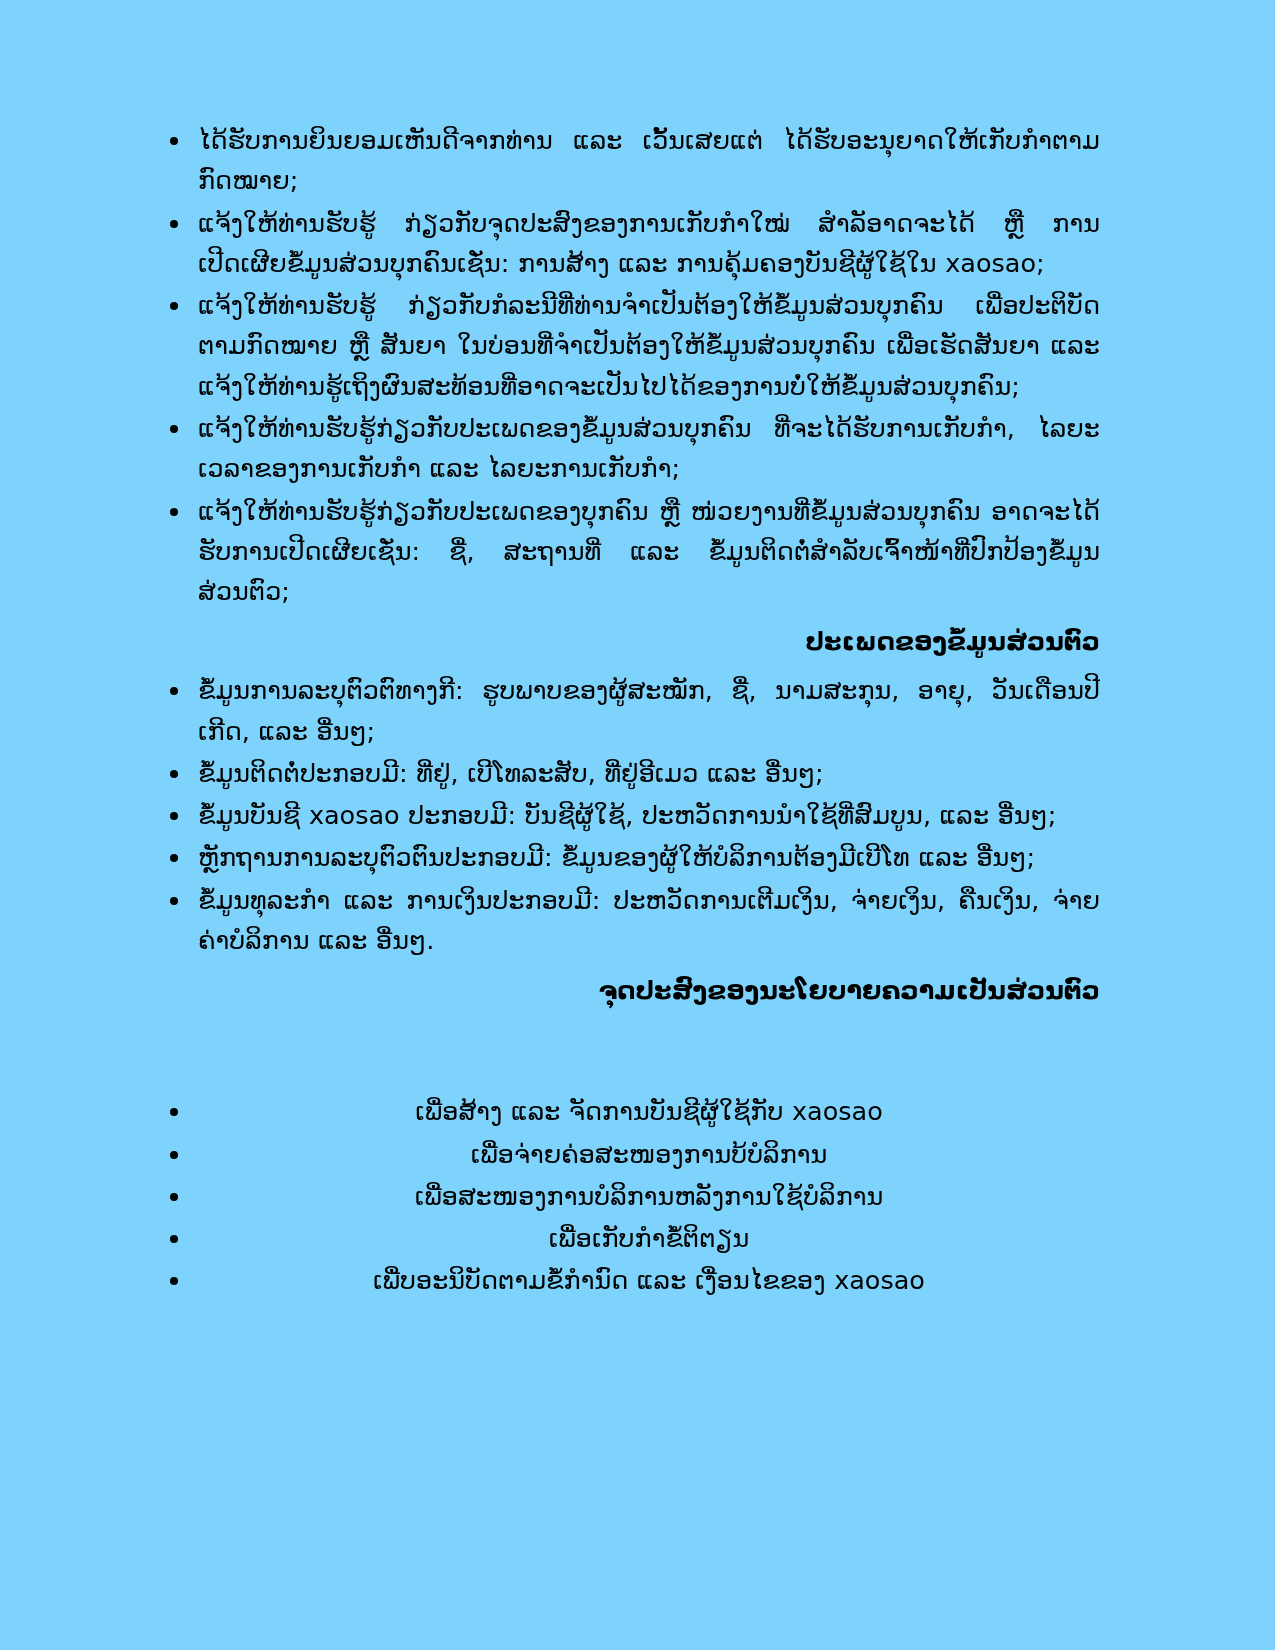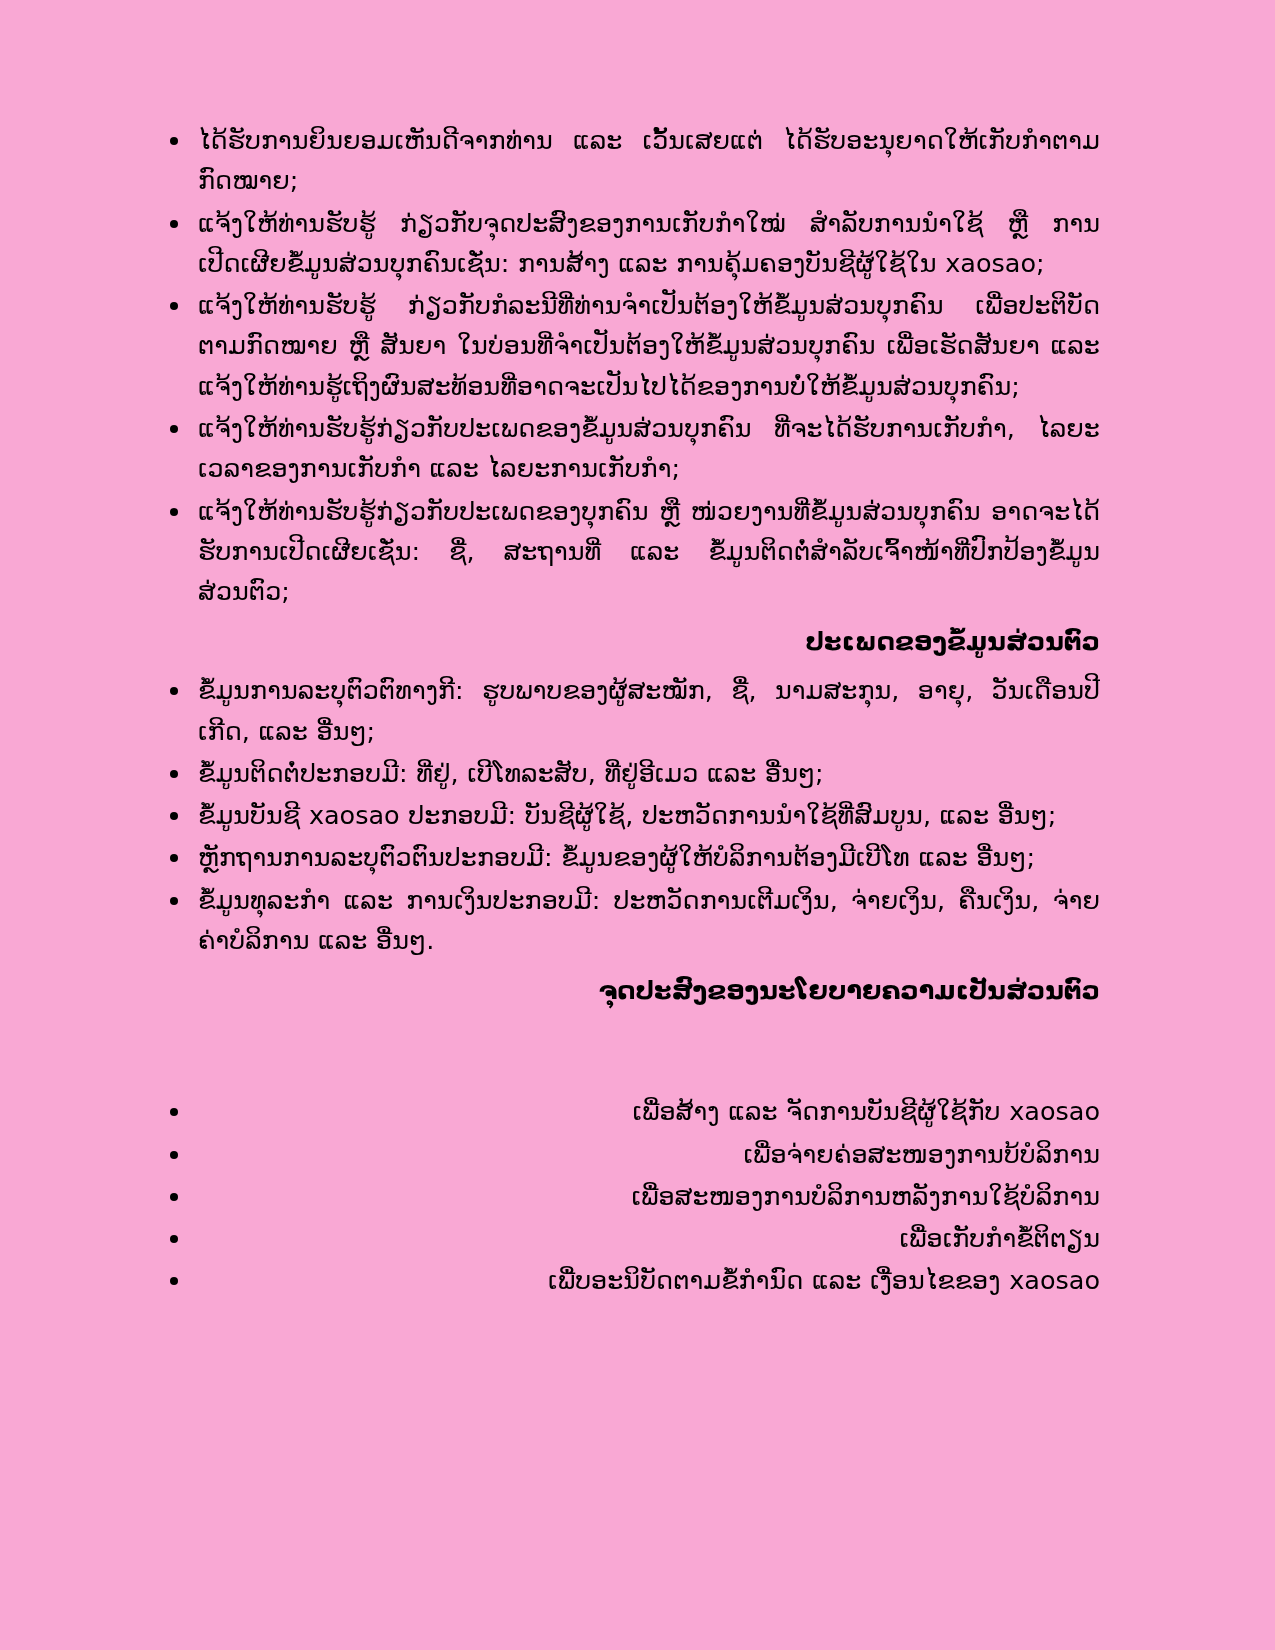--- a/index.html
+++ b/index.html
@@ -14,21 +14,21 @@
     font-family: "DejaVu Sans", "Liberation Sans", sans-serif;
     color: #000000;
     overflow: hidden;
   }
   .page {
     position: relative;
     width: 1275px;
     height: 1650px;
     box-sizing: border-box;
     padding: 120px 150px 0 140px;
-    background: #f9a8d4;
+    background: #7dd3fc;
   }
   .doc-body {
     width: 960px;
   }
   ul.bullets {
     list-style: none;
     margin: 0;
     padding: 0;
   }
   ul.bullets > li {
@@ -45,21 +45,21 @@
     content: "";
     position: absolute;
     left: 30px;
     top: 17px;
     width: 8px;
     height: 8px;
     border-radius: 50%;
     background: #000000;
   }
   ul.bullets.nojustify > li {
-    text-align: right;
+    text-align: center;
   }
   h2.section-heading {
     font-size: 25.5px;
     font-weight: bold;
     margin: 12px 0 10px 0;
     line-height: 1.45;
     text-align: right;
   }
   .gap-block {
     height: 72px;
@@ -69,21 +69,21 @@
   }
 </style>
 </head>
 <body>
 
 <div class="page">
   <div class="doc-body">
 
     <ul class="bullets">
       <li>ໄດ້ຮັບການຍິນຍອມເຫັນດີຈາກທ່ານ    ແລະ    ເວັ້ນເສຍແຕ່    ໄດ້ຮັບອະນຸຍາດໃຫ້ເກັບກຳຕາມກົດໝາຍ;</li>
-      <li>ແຈ້ງໃຫ້ທ່ານຮັບຮູ້ ກ່ຽວກັບຈຸດປະສົງຂອງການເກັບກຳໃໝ່ ສຳລັບການນຳໃຊ້ ຫຼື ການເປີດເຜີຍຂໍ້ມູນສ່ວນບຸກຄົນເຊັ່ນ: ການສ້າງ ແລະ ການຄຸ້ມຄອງບັນຊີຜູ້ໃຊ້ໃນ xaosao;</li>
+      <li>ແຈ້ງໃຫ້ທ່ານຮັບຮູ້ ກ່ຽວກັບຈຸດປະສົງຂອງການເກັບກຳໃໝ່ ສຳລັອາດຈະໄດ້ ຫຼື ການເປີດເຜີຍຂໍ້ມູນສ່ວນບຸກຄົນເຊັ່ນ: ການສ້າງ ແລະ ການຄຸ້ມຄອງບັນຊີຜູ້ໃຊ້ໃນ xaosao;</li>
       <li>ແຈ້ງໃຫ້ທ່ານຮັບຮູ້   ກ່ຽວກັບກໍລະນີທີ່ທ່ານຈຳເປັນຕ້ອງໃຫ້ຂໍ້ມູນສ່ວນບຸກຄົນ   ເພື່ອປະຕິບັດຕາມກົດໝາຍ ຫຼື ສັນຍາ   ໃນບ່ອນທີ່ຈຳເປັນຕ້ອງໃຫ້ຂໍ້ມູນສ່ວນບຸກຄົນ ເພື່ອເຮັດສັນຍາ ແລະ ແຈ້ງໃຫ້ທ່ານຮູ້ເຖິງຜົນສະທ້ອນທີ່ອາດຈະເປັນໄປໄດ້ຂອງການບໍ່ໃຫ້ຂໍ້ມູນສ່ວນບຸກຄົນ;</li>
       <li>ແຈ້ງໃຫ້ທ່ານຮັບຮູ້ກ່ຽວກັບປະເພດຂອງຂໍ້ມູນສ່ວນບຸກຄົນ  ທີ່ຈະໄດ້ຮັບການເກັບກຳ,  ໄລຍະເວລາຂອງການເກັບກຳ ແລະ  ໄລຍະການເກັບກຳ;</li>
       <li>ແຈ້ງໃຫ້ທ່ານຮັບຮູ້ກ່ຽວກັບປະເພດຂອງບຸກຄົນ ຫຼື ໜ່ວຍງານທີ່ຂໍ້ມູນສ່ວນບຸກຄົນ ອາດຈະໄດ້ຮັບການເປີດເຜີຍເຊັ່ນ: ຊື່, ສະຖານທີ່ ແລະ ຂໍ້ມູນຕິດຕໍ່ສຳລັບເຈົ້າໜ້າທີ່ປົກປ້ອງຂໍ້ມູນສ່ວນຕົວ;</li>
     </ul>
 
     <h2 class="section-heading">ປະເພດຂອງຂໍ້ມູນສ່ວນຕົວ</h2>
 
     <ul class="bullets">
       <li>ຂໍ້ມູນການລະບຸຕົວຕົທາງກີ: ຮູບພາບຂອງຜູ້ສະໝັກ, ຊື່, ນາມສະກຸນ, ອາຍຸ, ວັນເດືອນປີເກີດ, ແລະ ອື່ນໆ;</li>
       <li>ຂໍ້ມູນຕິດຕໍ່ປະກອບມີ: ທີ່ຢູ່, ເບີໂທລະສັບ, ທີ່ຢູ່ອີເມວ ແລະ ອື່ນໆ;</li>

